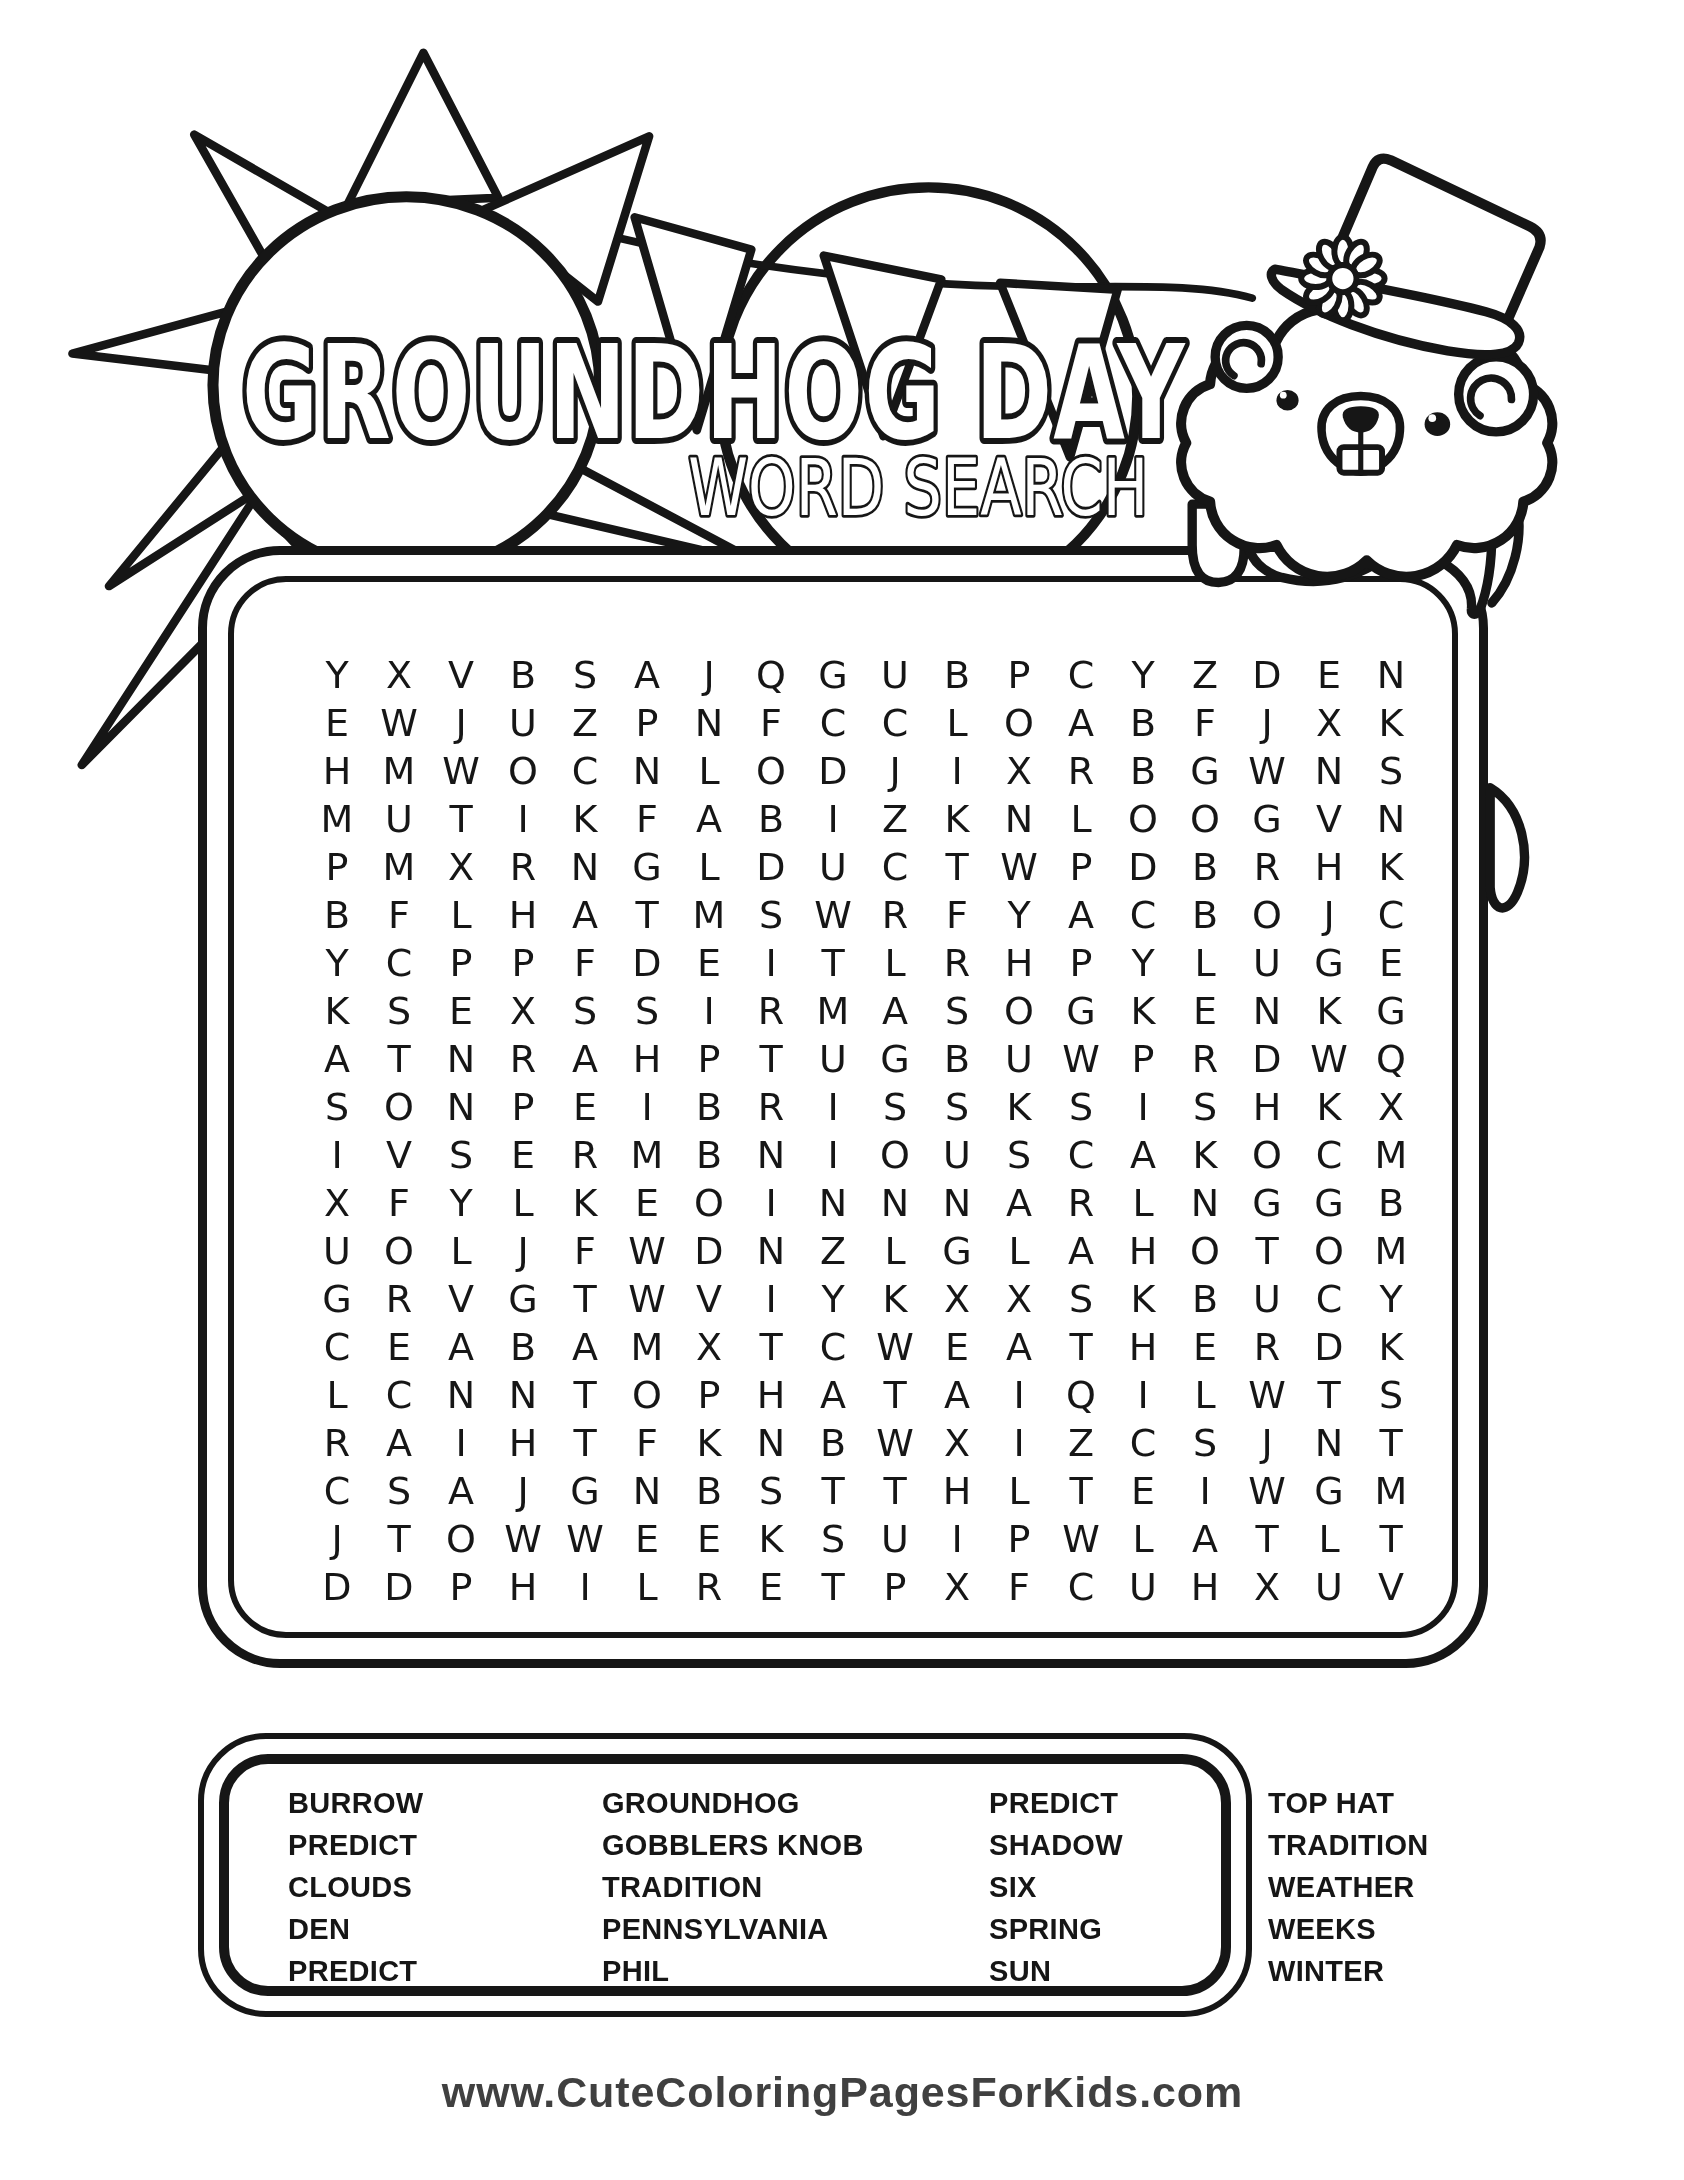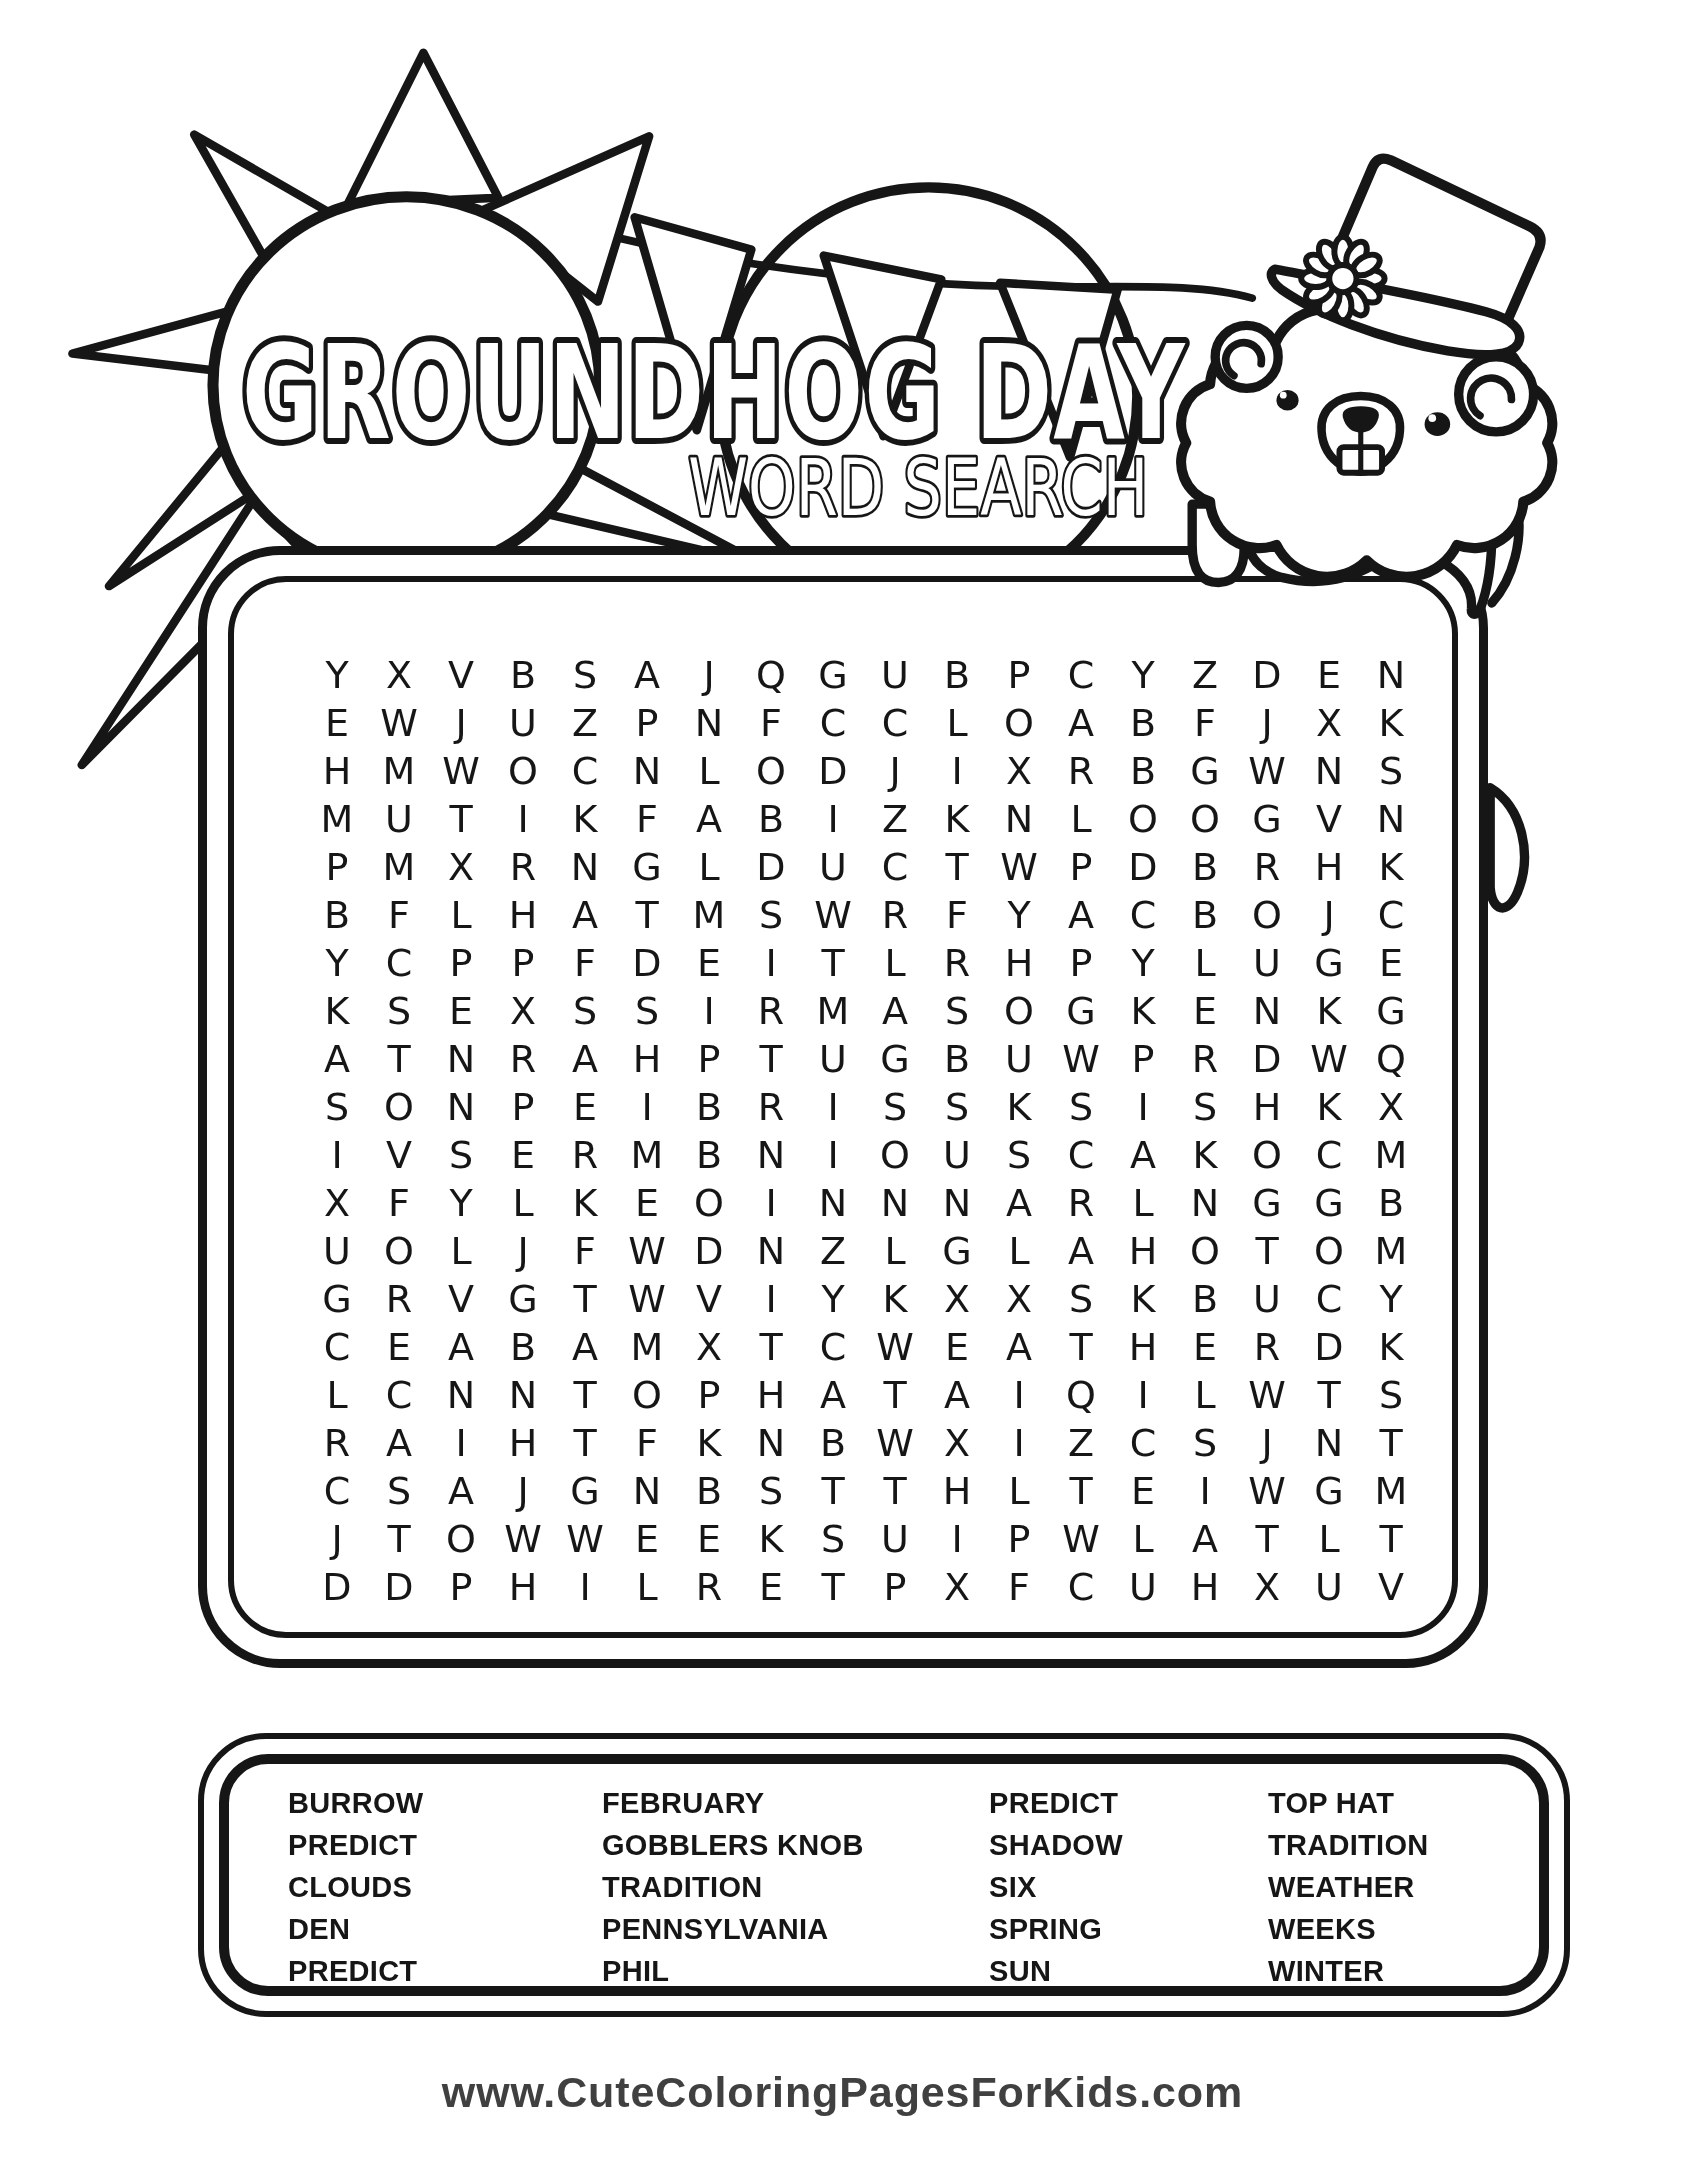--- a/index.html
+++ b/index.html
@@ -10,21 +10,21 @@
   .groundhog{left:1090px;top:102px;z-index:3;}
 
   .grid-box{position:absolute;left:198px;top:546px;width:1290px;height:1122px;
             background:#fff;border:9.4px solid #161616;border-radius:82px;z-index:1;box-sizing:border-box;}
   .grid-inner{position:absolute;inset:21px;border:6.8px solid #161616;border-radius:58px;}
   .letter-grid{position:absolute;left:72px;top:69px;}
   .g-row{display:flex;height:48px;align-items:center;}
   .g-cell{width:62px;text-align:center;font-family:"DejaVu Sans",sans-serif;
           font-size:38px;font-weight:500;color:#161616;line-height:1;}
 
-  .word-box{position:absolute;left:198px;top:1733px;width:1372px;height:284px;
+  .word-box{position:absolute;left:198px;top:1733px;width:1054px;height:284px;
             background:#fff;border:6px solid #161616;border-radius:68px;z-index:1;box-sizing:border-box;}
   .word-inner{position:absolute;inset:15.3px;border:10.2px solid #161616;border-radius:49px;}
   .word-col{position:absolute;top:43px;font-weight:bold;font-size:29px;line-height:42px;
             letter-spacing:0.3px;white-space:nowrap;}
   .word-col.c1{left:84px;} .word-col.c2{left:398px;} .word-col.c3{left:785px;} .word-col.c4{left:1064px;}
 
   .footer-url{position:absolute;left:0;top:2068px;width:100%;text-align:center;
               font-size:43px;font-weight:bold;letter-spacing:0.9px;color:#404040;z-index:1;}
 </style>
 </head>
@@ -548,21 +548,21 @@
   <div class="word-box">
     <div class="word-inner"></div>
     <div class="word-col c1">
         <div class="w-item">BURROW</div>
         <div class="w-item">PREDICT</div>
         <div class="w-item">CLOUDS</div>
         <div class="w-item">DEN</div>
         <div class="w-item">PREDICT</div>
       </div>
     <div class="word-col c2">
-        <div class="w-item">FEBRUARY</div>
+        <div class="w-item">GROUNDHOG</div>
         <div class="w-item">GOBBLERS KNOB</div>
         <div class="w-item">TRADITION</div>
         <div class="w-item">PENNSYLVANIA</div>
         <div class="w-item">PHIL</div>
       </div>
     <div class="word-col c4">
         <div class="w-item">TOP HAT</div>
         <div class="w-item">TRADITION</div>
         <div class="w-item">WEATHER</div>
         <div class="w-item">WEEKS</div>

